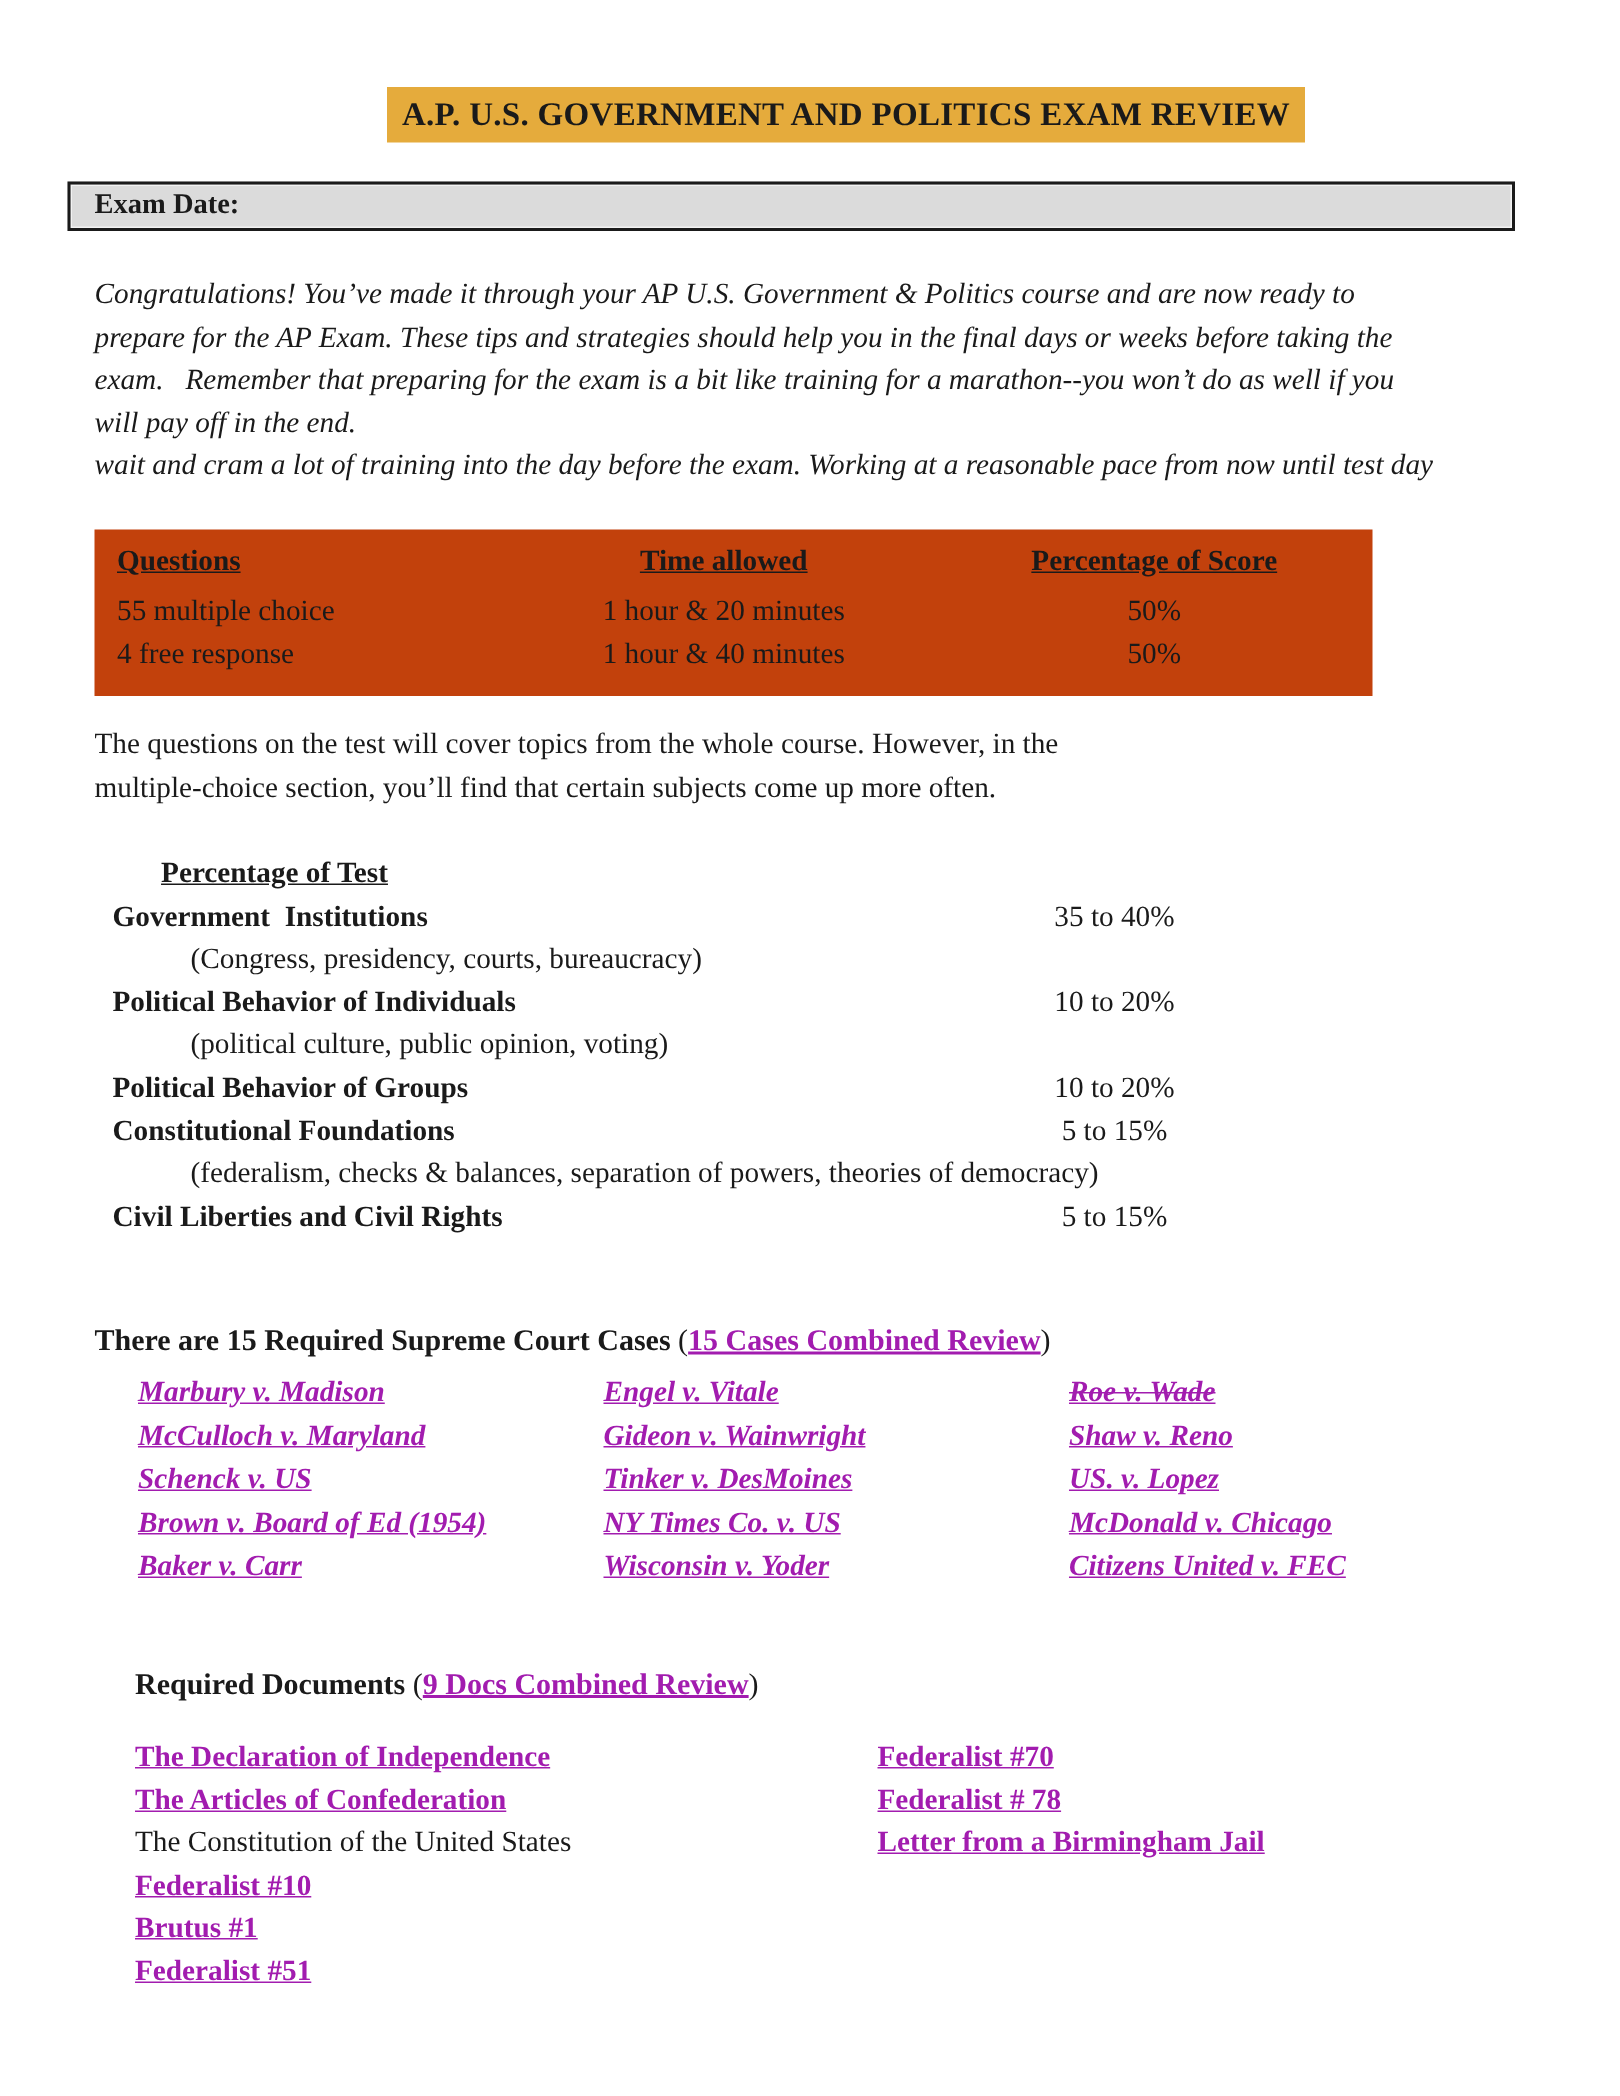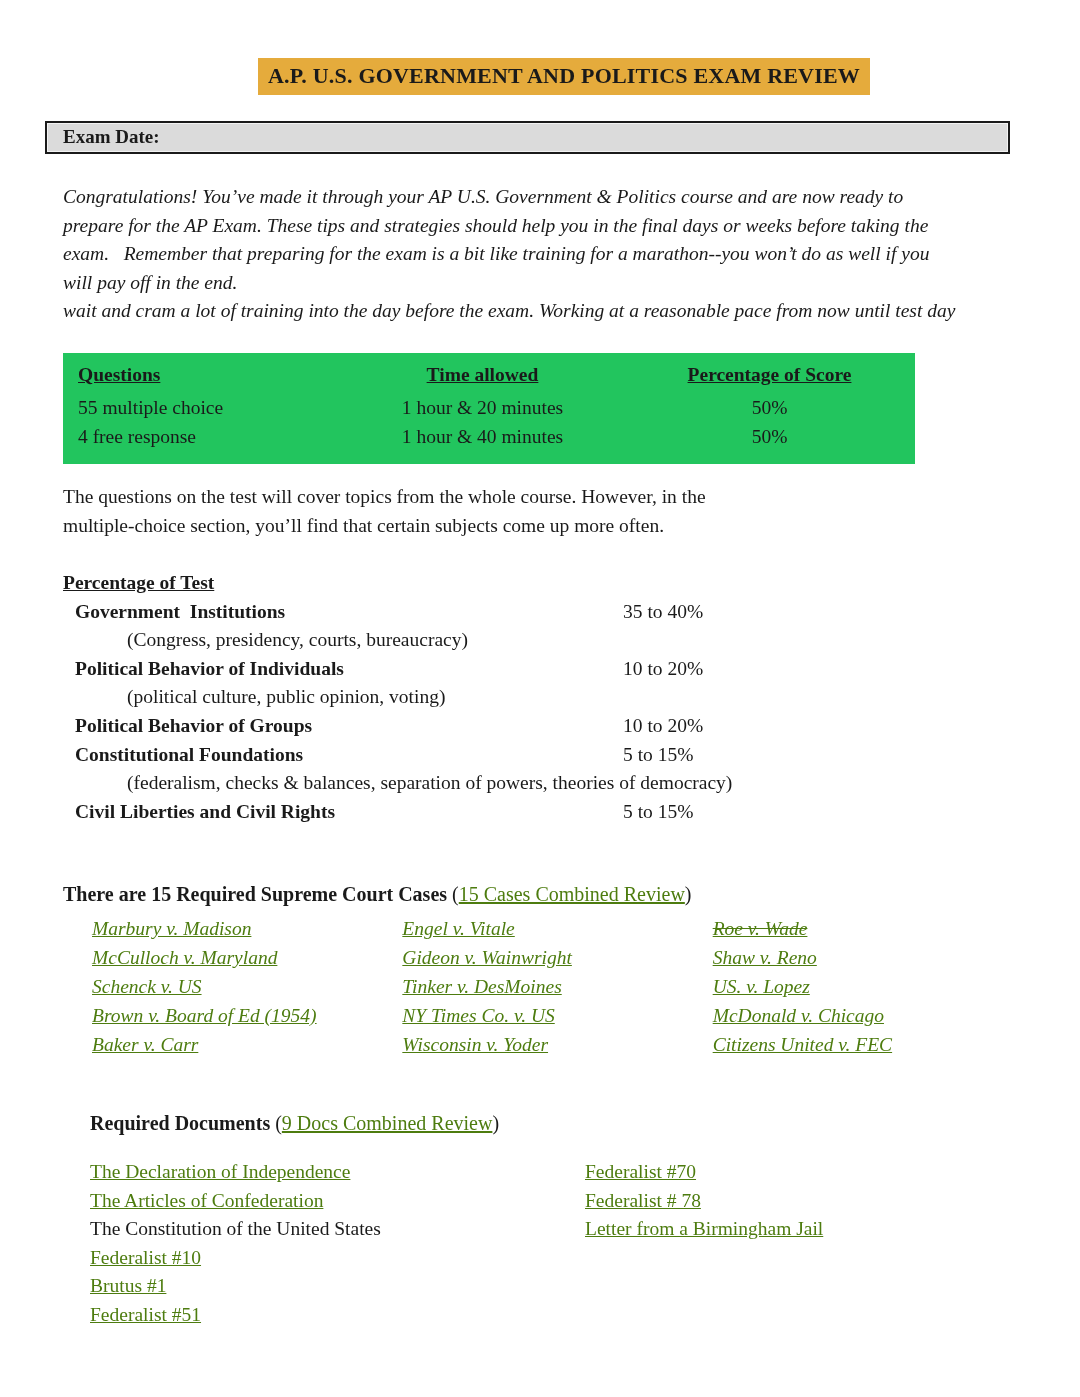--- a/index.html
+++ b/index.html
@@ -36,21 +36,21 @@
 
   
   .intro{
     position:absolute;top:183px;left:63px;width:985px;
     font-style:italic;font-size:19.5px;line-height:28.6px;
   }
 
   
   .exam-table{
     position:absolute;top:353px;left:63px;width:852px;
-    background:#22c55e;
+    background:#c2410c;
     padding:6px 0 12px 0;
     font-size:19.5px;
   }
   .exam-table .t-row{display:grid;grid-template-columns:278px 283px 291px;line-height:28.8px;}
   .exam-table .t-head{line-height:31px;margin-bottom:4px;}
   .exam-table .c1{padding-left:15px;text-align:left;}
   .exam-table .c2{text-align:center;}
   .exam-table .c3{text-align:center;}
   .exam-table .t-head span{font-weight:bold;text-decoration:underline;}
 
@@ -60,29 +60,29 @@
     font-size:19.5px;line-height:29px;
   }
 
   
   .subjects{
     position:absolute;top:569px;left:63px;width:800px;
     font-size:19.5px;line-height:28.6px;
   }
   .subjects .s-row{display:flex;}
   .subjects .s-name{flex:1;padding-left:12px;font-weight:bold;}
-  .subjects .s-pct{width:240px;text-align:left;}
+  .subjects .s-pct{width:240px;text-align:center;}
   .subjects .s-headrow .s-name span,
   .subjects .s-headrow .s-pct span{font-weight:bold;text-decoration:underline;}
   .subjects .s-pct span{font-weight:normal;}
   .subjects .s-detail{padding-left:64px;}
 
   
   a.doclink,a.caselink,a.inlinelink{
-    color:#4d7c0f;text-decoration:underline;cursor:pointer;
+    color:#a21caf;text-decoration:underline;cursor:pointer;font-weight:bold;
   }
   a.caselink{font-style:italic;}
   a.caselink.struck{text-decoration:underline line-through;}
 
   
   .cases{position:absolute;top:881px;left:63px;width:960px;}
   .cases-heading{font-size:20px;line-height:26px;}
   .cases-heading b{font-weight:bold;}
   .case-grid{display:flex;padding-left:29px;margin-top:7px;font-size:19.5px;}
   .case-col{width:328px;}

